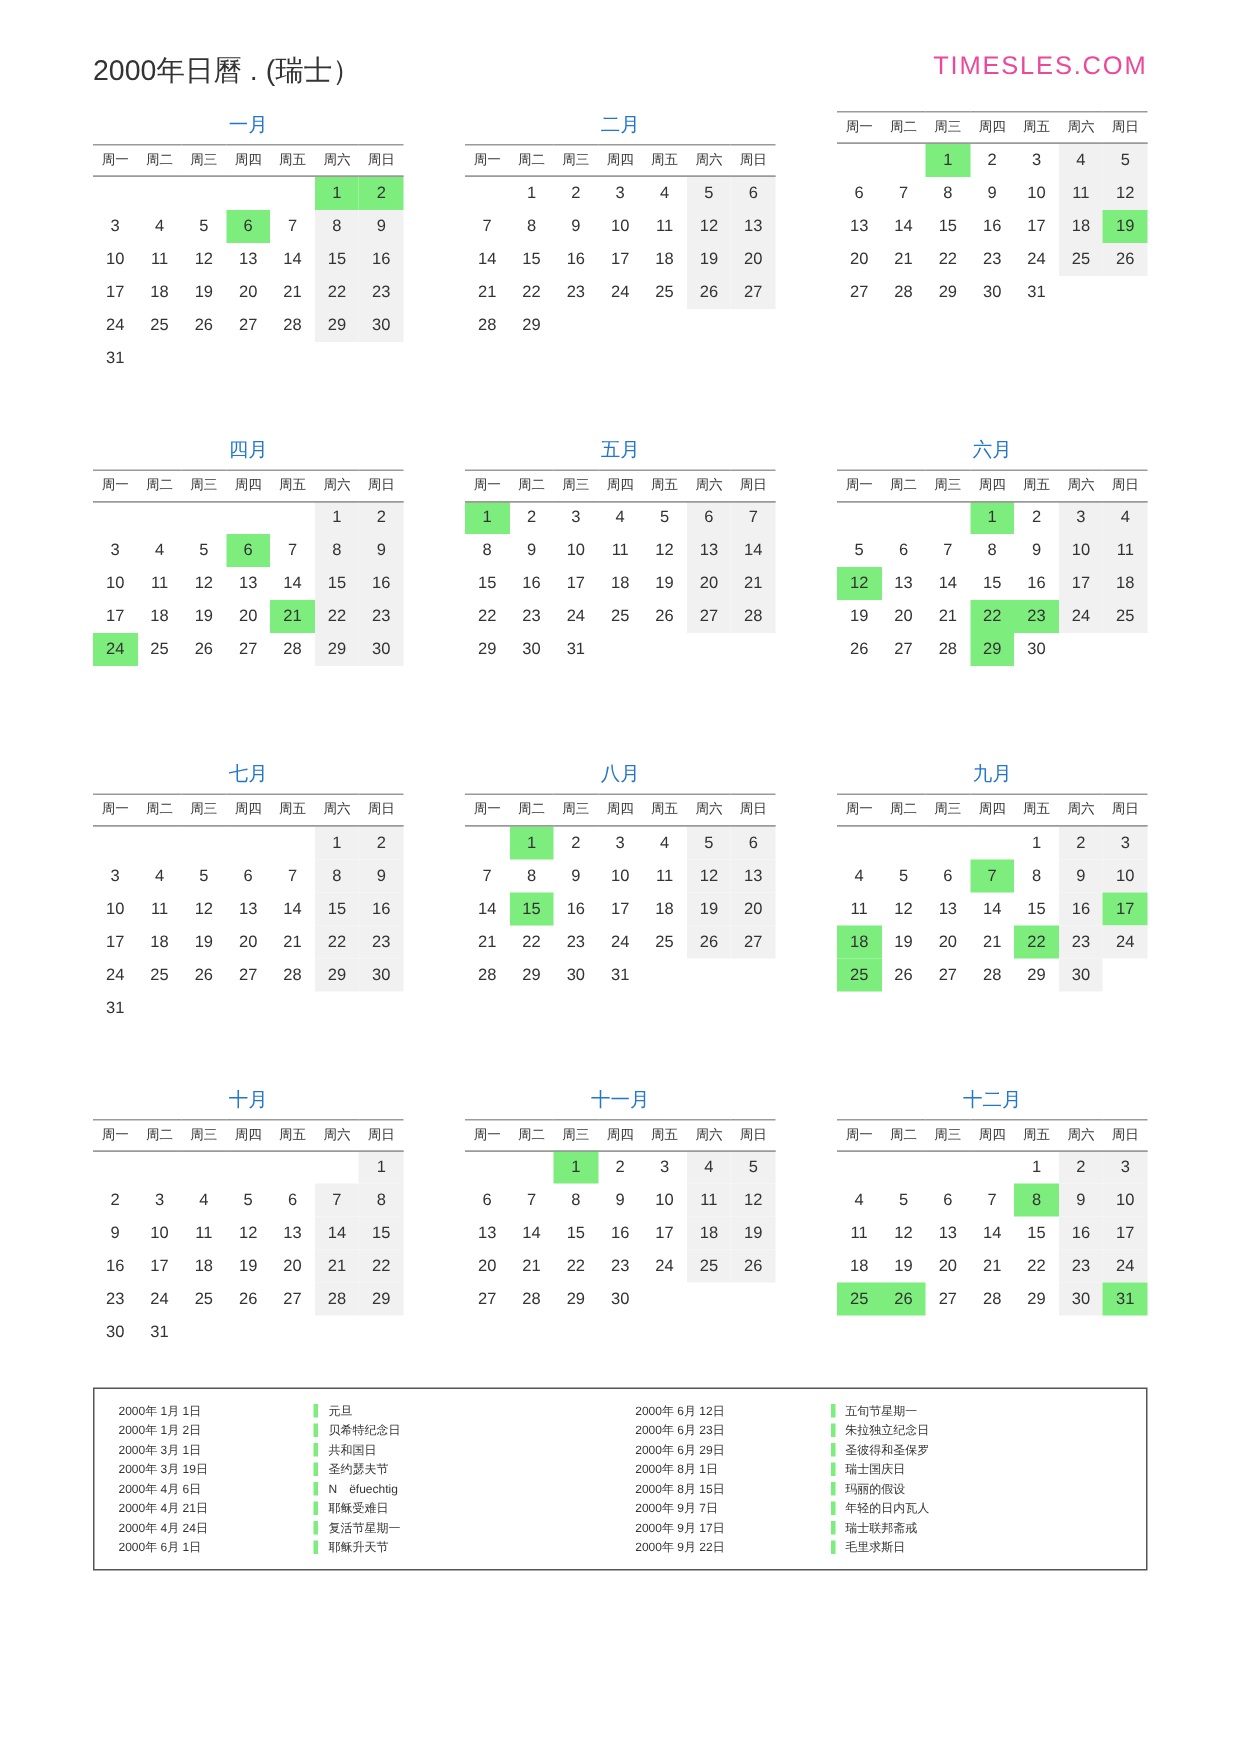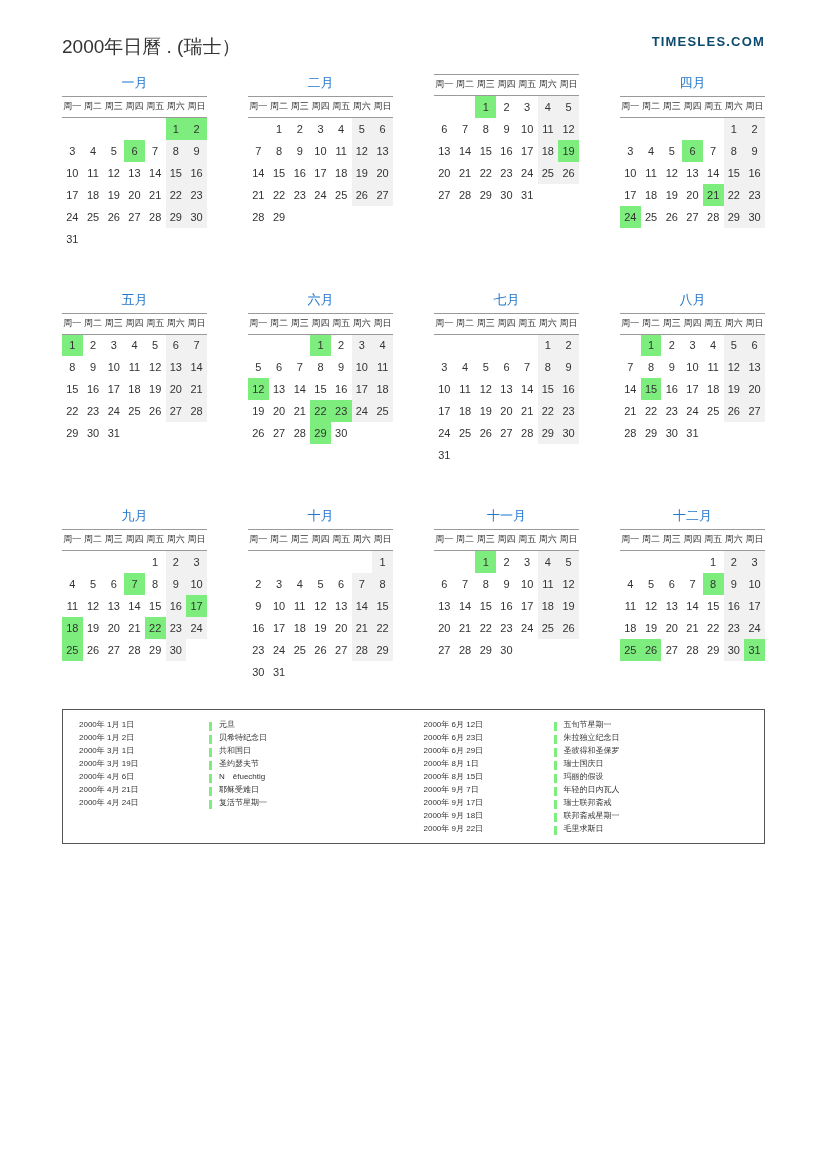--- a/index.html
+++ b/index.html
@@ -21,29 +21,28 @@
     padding: 18px 62px 0 62px;
     margin-top: 16px;
   }
   .title {
     font-size: 19px;
     color: #333333;
     letter-spacing: 0px;
     white-space: nowrap;
   }
   .brand {
-    font-size: 13px;
-    color: #0c4a6e;
+    font-size: 17px;
+    color: #ec4899;
     letter-spacing: 1.2px;
-    font-weight: bold;
   }
   .cal-grid {
     margin: 14px 62px 0 62px;
     display: grid;
-    grid-template-columns: repeat(4, 1fr);
+    grid-template-columns: repeat(3, 1fr);
     row-gap: 22px;
     column-gap: 18px;
     gap: 41px;
   }
   .month {
     width: 100%;
   }
   .month-name {
     text-align: center;
     color: #2277cc;
@@ -79,21 +78,21 @@
     display: grid;
     grid-template-columns: 1fr 1fr;
     column-gap: 0px;
   }
   .legend-col {
     display: flex;
     flex-direction: column;
   }
   .legend-row {
     display: flex;
-    align-items: flex-end;
+    align-items: center;
     font-size: 8px;
     color: #333333;
     line-height: 13px;
     height: 13px;
     white-space: nowrap;
   }
   .legend-date {
     width: 140px;
     padding-left: 10px;
   }
@@ -1011,20 +1010,25 @@
         <div class="legend-row">
           <span class="legend-date">2000年 4月 21日</span>
           <span class="legend-sep"></span>
           <span class="legend-name">耶稣受难日</span>
         </div>
         <div class="legend-row">
           <span class="legend-date">2000年 4月 24日</span>
           <span class="legend-sep"></span>
           <span class="legend-name">复活节星期一</span>
         </div>
+        <div class="legend-row">
+          <span class="legend-date">2000年 6月 1日</span>
+          <span class="legend-sep"></span>
+          <span class="legend-name">耶稣升天节</span>
+        </div>
       </div>
     <div class="legend-col">
         <div class="legend-row">
           <span class="legend-date">2000年 6月 12日</span>
           <span class="legend-sep"></span>
           <span class="legend-name">五旬节星期一</span>
         </div>
         <div class="legend-row">
           <span class="legend-date">2000年 6月 23日</span>
           <span class="legend-sep"></span>
@@ -1047,25 +1051,20 @@
         </div>
         <div class="legend-row">
           <span class="legend-date">2000年 9月 7日</span>
           <span class="legend-sep"></span>
           <span class="legend-name">年轻的日内瓦人</span>
         </div>
         <div class="legend-row">
           <span class="legend-date">2000年 9月 17日</span>
           <span class="legend-sep"></span>
           <span class="legend-name">瑞士联邦斋戒</span>
-        </div>
-        <div class="legend-row">
-          <span class="legend-date">2000年 9月 18日</span>
-          <span class="legend-sep"></span>
-          <span class="legend-name">联邦斋戒星期一</span>
         </div>
         <div class="legend-row">
           <span class="legend-date">2000年 9月 22日</span>
           <span class="legend-sep"></span>
           <span class="legend-name">毛里求斯日</span>
         </div>
       </div>
   </div>
 
 </div>

